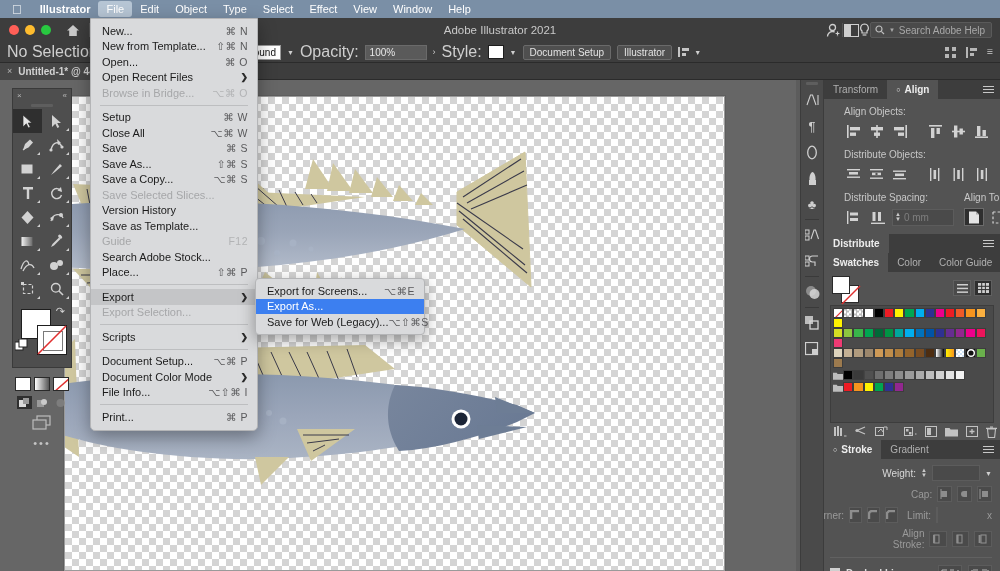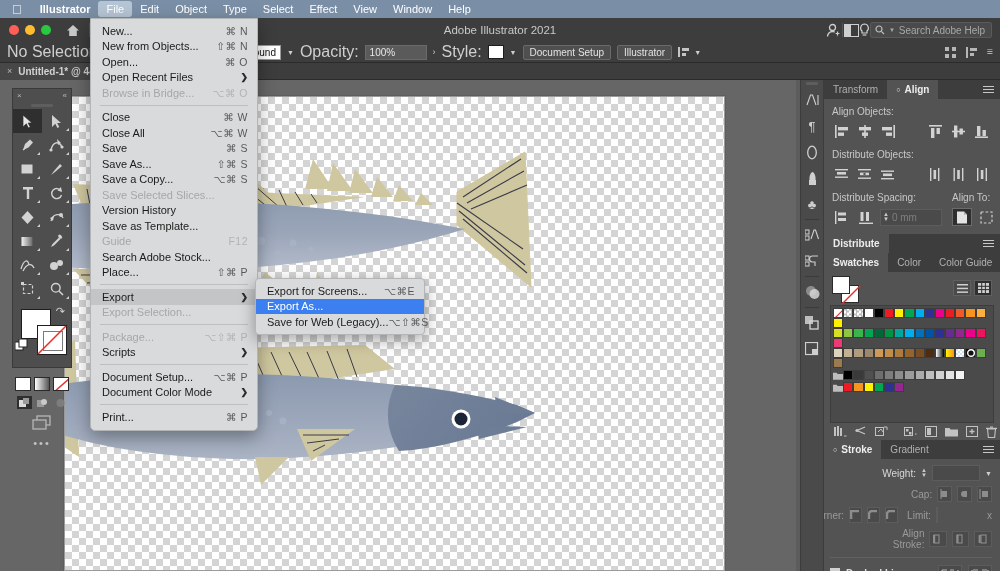--- a/index.html
+++ b/index.html
@@ -172,21 +172,21 @@
   }
   .ptab {
     display:flex; align-items:center; gap:4px;
     padding:0 9px; font-size:10px; color:#b0b0b0; background:#3d3d3d;
     white-space:nowrap;
   }
   .ptab.active { background:#535353; color:#ededed; font-weight:bold; }
   .phamb { margin-left:auto; display:flex; align-items:center; padding:0 6px; }
   .phamb span { display:block; width:11px; }
   .phamb i { display:block; height:1px; background:#c8c8c8; margin:2px 0; }
-  .pbody { padding:7px 8px 8px 8px; }
+  .pbody { padding:7px 8px 8px 8px;margin-left:12px; }
   .psub { font-size:10px; color:#c8c8c8; margin-bottom:5px; }
   .iconrow { display:flex; align-items:center; gap:3px; margin-bottom:9px; }
   .iconrow .gap { flex:1; }
   .ibtn {
     width:20px; height:18px; display:flex; align-items:center; justify-content:center;
     color:#d2d2d2;
   }
   .ibtn.act { background:#2f2f2f; border:1px solid #6b6b6b; }
   .twocol { display:flex; gap:10px; }
   .twocol .col { flex:1; }
@@ -1264,38 +1264,38 @@
 
     </div>
   </div>
 
   <div class="menu">
     <div class="mi">
         <span class="lbl">New...</span>
         <span class="sc">⌘ N</span>
       </div>
     <div class="mi">
-        <span class="lbl">New from Objects...</span>
+        <span class="lbl">New from Template...</span>
         <span class="sc">⇧⌘ N</span>
       </div>
     <div class="mi">
         <span class="lbl">Open...</span>
         <span class="sc">⌘ O</span>
       </div>
     <div class="mi">
         <span class="lbl">Open Recent Files</span>
         <span class="arw">❯</span>
       </div>
     <div class="mi dis">
         <span class="lbl">Browse in Bridge...</span>
         <span class="sc">⌥⌘ O</span>
       </div>
     <div class="mdiv"></div>
     <div class="mi">
-        <span class="lbl">Close</span>
+        <span class="lbl">Setup</span>
         <span class="sc">⌘ W</span>
       </div>
     <div class="mi">
         <span class="lbl">Close All</span>
         <span class="sc">⌥⌘ W</span>
       </div>
     <div class="mi">
         <span class="lbl">Save</span>
         <span class="sc">⌘ S</span>
       </div>
@@ -1329,37 +1329,37 @@
       </div>
     <div class="mdiv"></div>
     <div class="mi sub-open">
         <span class="lbl">Export</span>
         <span class="arw">❯</span>
       </div>
     <div class="mi dis">
         <span class="lbl">Export Selection...</span>
       </div>
     <div class="mdiv"></div>
-    <div class="mi dis">
-        <span class="lbl">Package...</span>
-        <span class="sc">⌥⇧⌘ P</span>
-      </div>
     <div class="mi">
         <span class="lbl">Scripts</span>
         <span class="arw">❯</span>
       </div>
     <div class="mdiv"></div>
     <div class="mi">
         <span class="lbl">Document Setup...</span>
         <span class="sc">⌥⌘ P</span>
       </div>
     <div class="mi">
         <span class="lbl">Document Color Mode</span>
         <span class="arw">❯</span>
       </div>
+    <div class="mi">
+        <span class="lbl">File Info...</span>
+        <span class="sc">⌥⇧⌘ I</span>
+      </div>
     <div class="mdiv"></div>
     <div class="mi">
         <span class="lbl">Print...</span>
         <span class="sc">⌘ P</span>
       </div>
   </div>
 
   <div class="submenu">
     <div class="mi">
         <span class="lbl">Export for Screens...</span>

